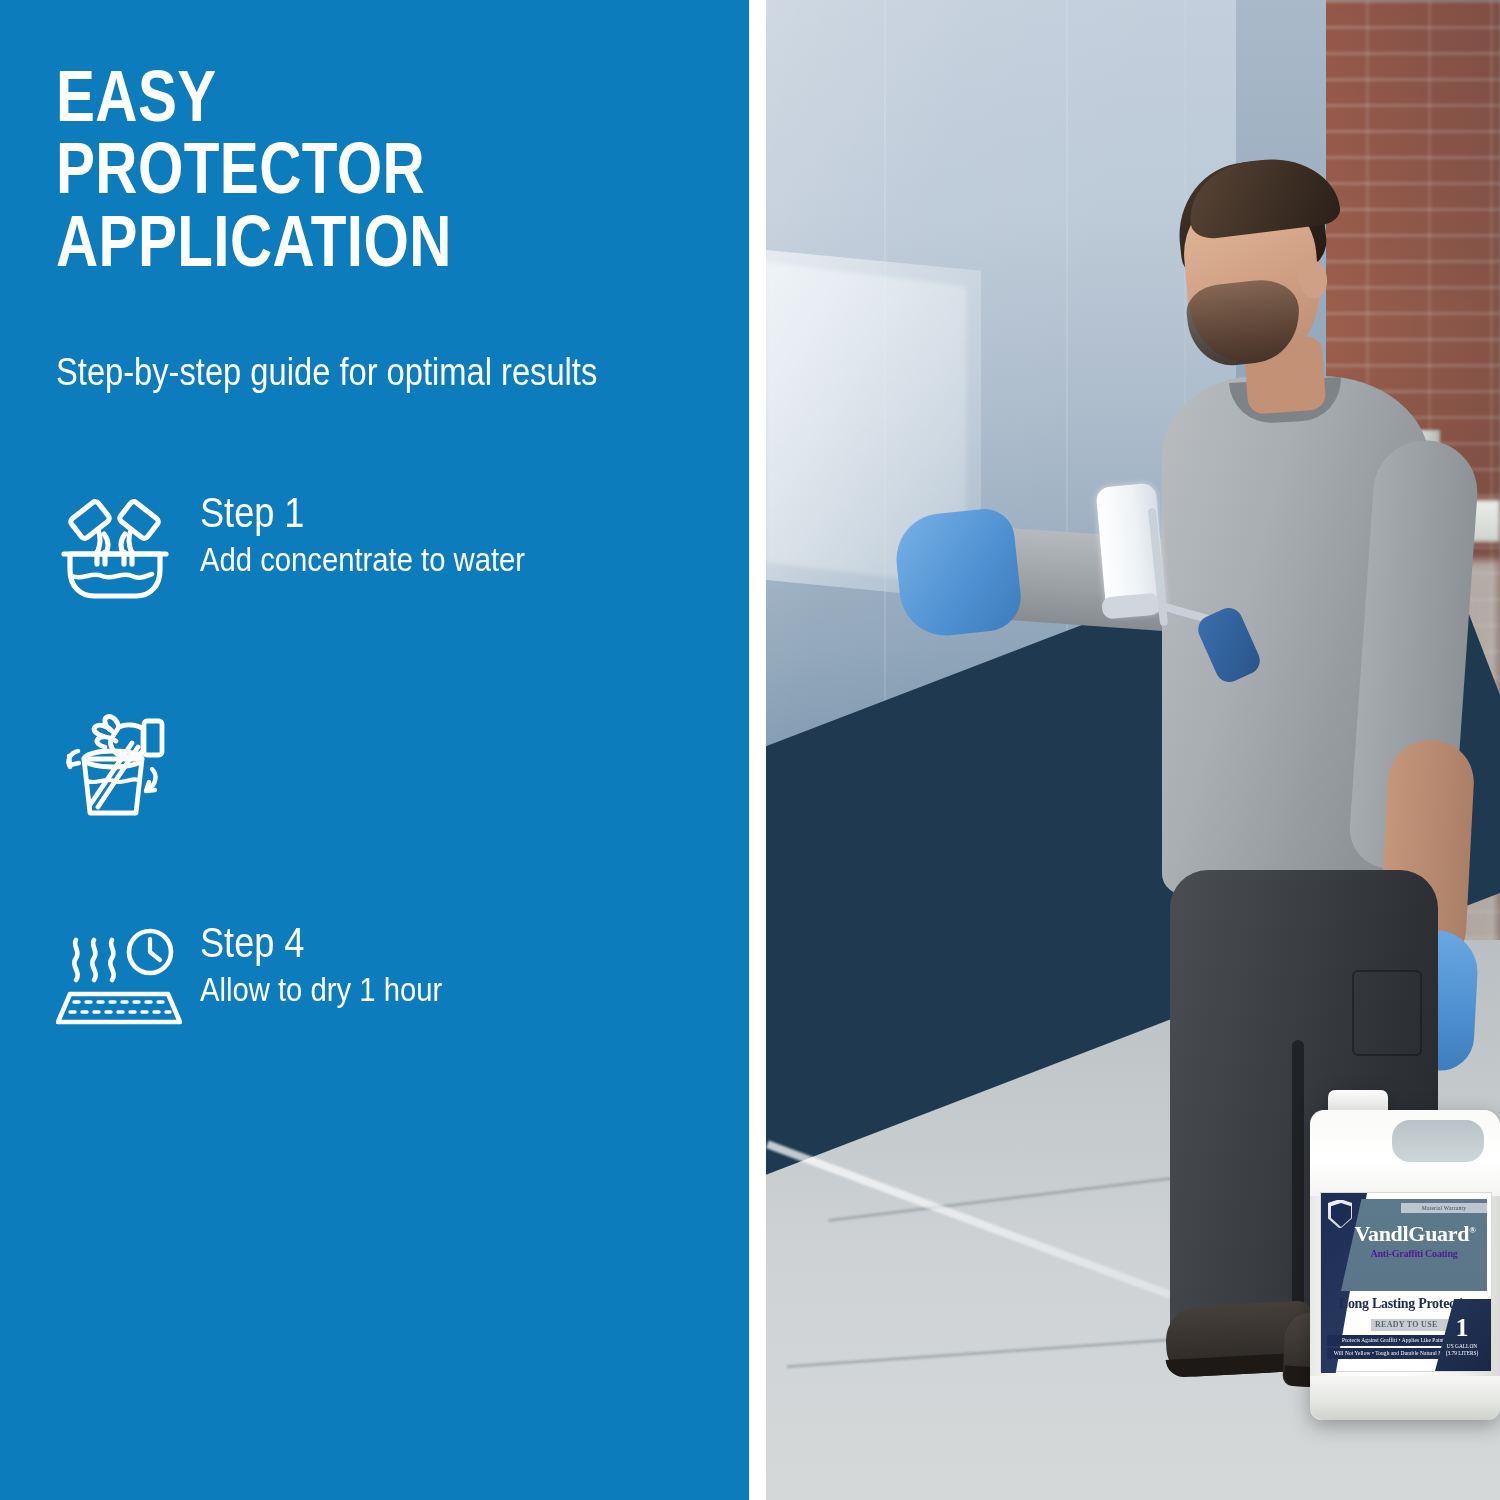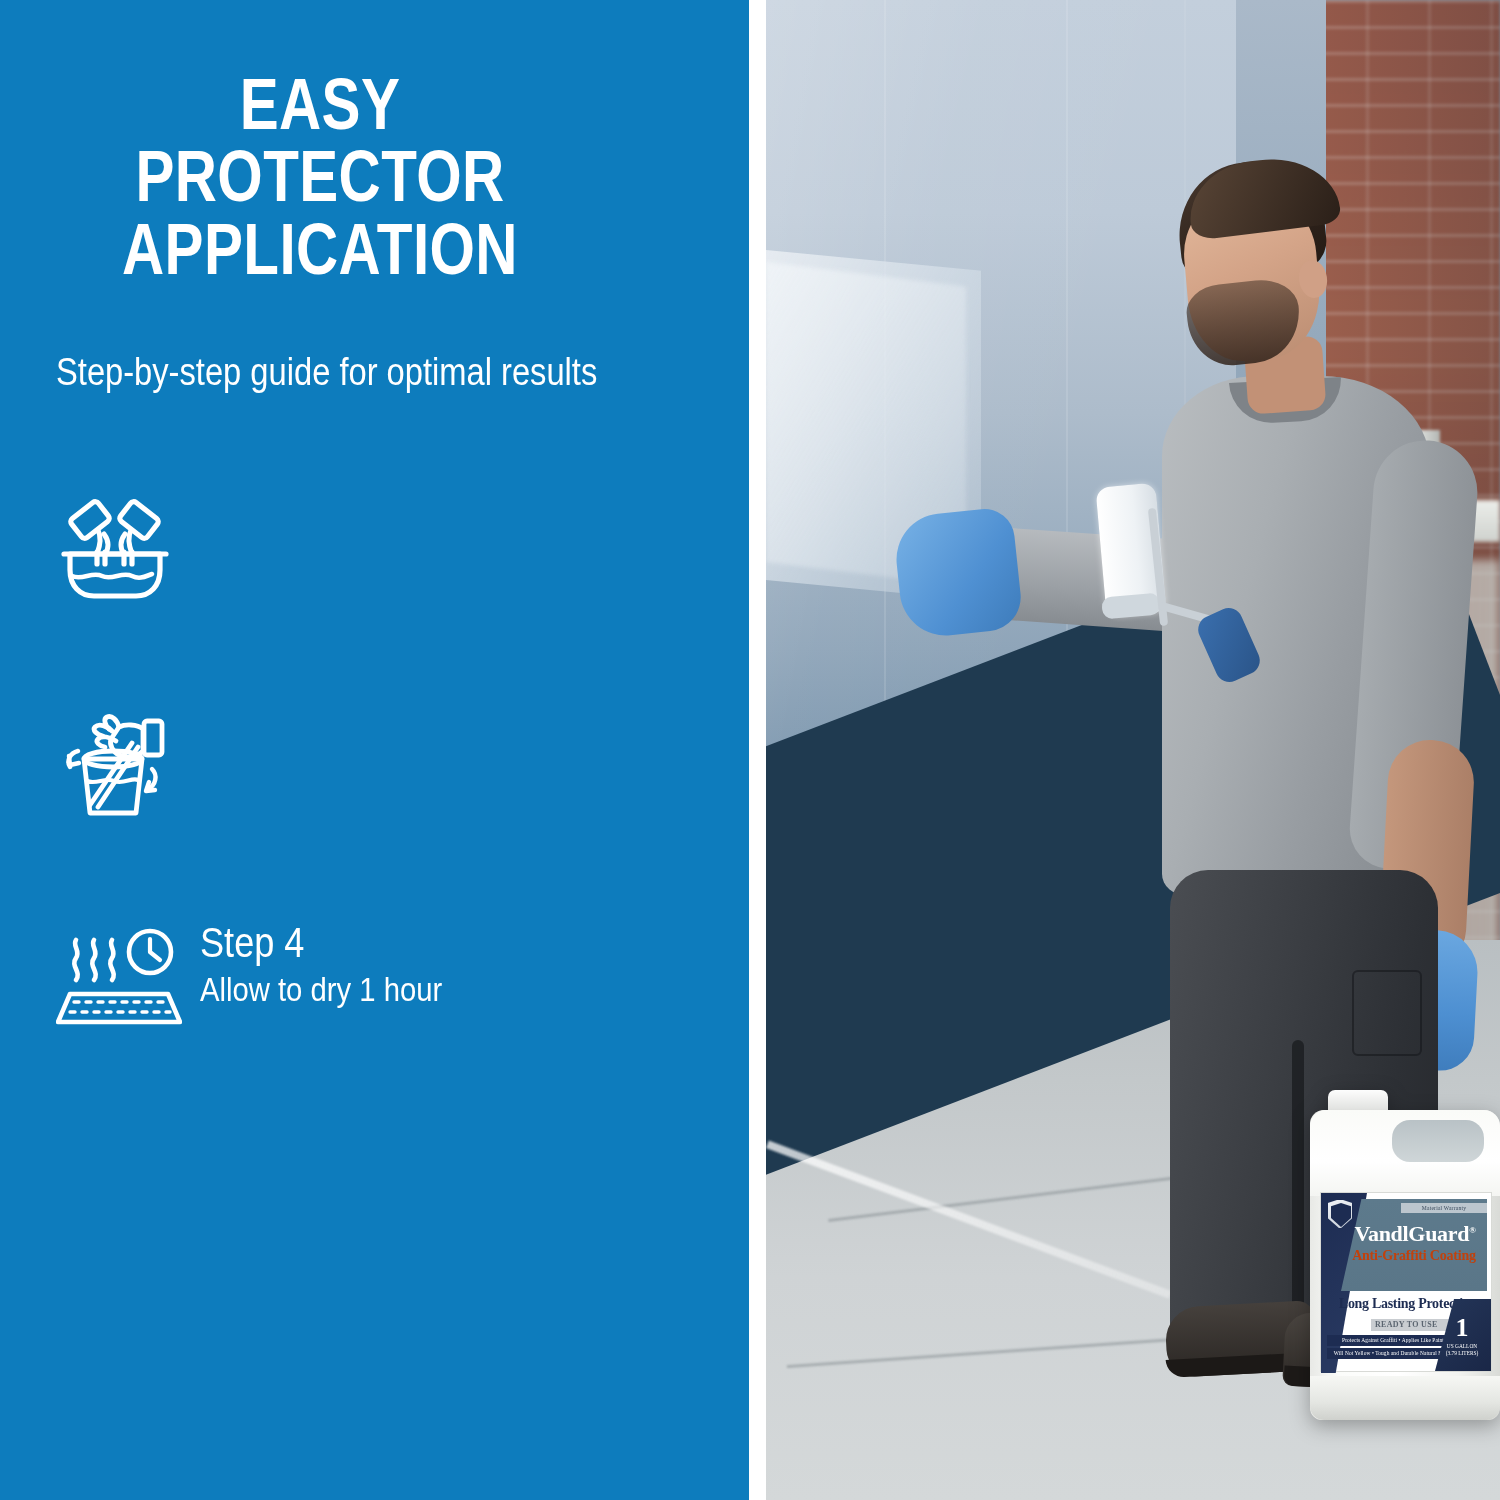--- a/index.html
+++ b/index.html
@@ -13,21 +13,21 @@
   }
 
   
   .left-panel{
     position:relative;
     width:749px;height:1500px;
     background:#0d7cbd;
     flex:0 0 749px;
   }
   .headline{
-    position:absolute;left:56px;top:68px;width:660px;text-align:center;
+    position:absolute;left:56px;top:60px;width:660px;
   }
   .headline .hl-line{
     display:block;
     color:#ffffff;
     font-family:"Liberation Sans","DejaVu Sans",sans-serif;
     font-weight:700;
     font-size:73px;
     line-height:0.99;
     letter-spacing:0.5px;
     transform:scaleX(0.80);
@@ -361,21 +361,21 @@
     letter-spacing:0.2px;
   }
   .lbl-brand{
     position:absolute;left:22px;top:30px;width:144px;
     color:#ffffff;font-size:22px;font-weight:700;line-height:1;
     text-align:center;letter-spacing:-0.3px;
   }
   .lbl-brand sup{font-size:9px;vertical-align:super;}
   .lbl-sub{
     position:absolute;left:18px;top:56px;width:150px;
-    color:#c2410c;font-size:14px;font-weight:700;line-height:1;
+    color:#4c1d95;font-size:10px;font-weight:700;line-height:1;
     text-align:center;letter-spacing:-0.2px;
   }
   .lbl-tagline{
     position:absolute;left:8px;top:104px;width:158px;
     color:#1d2c52;font-size:14px;font-weight:700;line-height:1;
     text-align:center;letter-spacing:-0.3px;
   }
   .lbl-rtu{
     position:absolute;left:6px;top:126px;width:108px;height:12px;
     background:#c9cdd1;color:#5b6570;
@@ -453,20 +453,24 @@
 
             <rect x="66" y="16" width="34" height="24" rx="4" transform="rotate(38 83 28)"></rect>
             <path d="M75 38 c-4 8 -2 16 1 24" stroke-width="5"></path>
             <path d="M69 42 c-6 8 -4 14 -2 20" stroke-width="5"></path>
 
             <line x1="41" y1="60" x2="41" y2="72"></line>
             <line x1="49" y1="60" x2="49" y2="72"></line>
             <line x1="68" y1="60" x2="68" y2="72"></line>
             <line x1="76" y1="60" x2="76" y2="72"></line>
           </svg>
+        </div>
+        <div class="step-text">
+          <span class="step-title">Step 1</span>
+          <span class="step-desc">Add concentrate to water</span>
         </div>
       </div>
 
       <div class="step-row">
         <div class="step-icon">
           <svg width="118" height="112" viewBox="0 0 118 112" fill="none" stroke="#ffffff" stroke-width="4.8" stroke-linecap="round" stroke-linejoin="round">
 
             <path d="M28 52 h58 l-6 54 h-46 z"></path>
             <ellipse cx="57" cy="52" rx="29" ry="8"></ellipse>
             <path d="M31 74 c9 4 18 -4 27 0 c9 4 18 -4 24 -1" stroke-width="4.2"></path>

